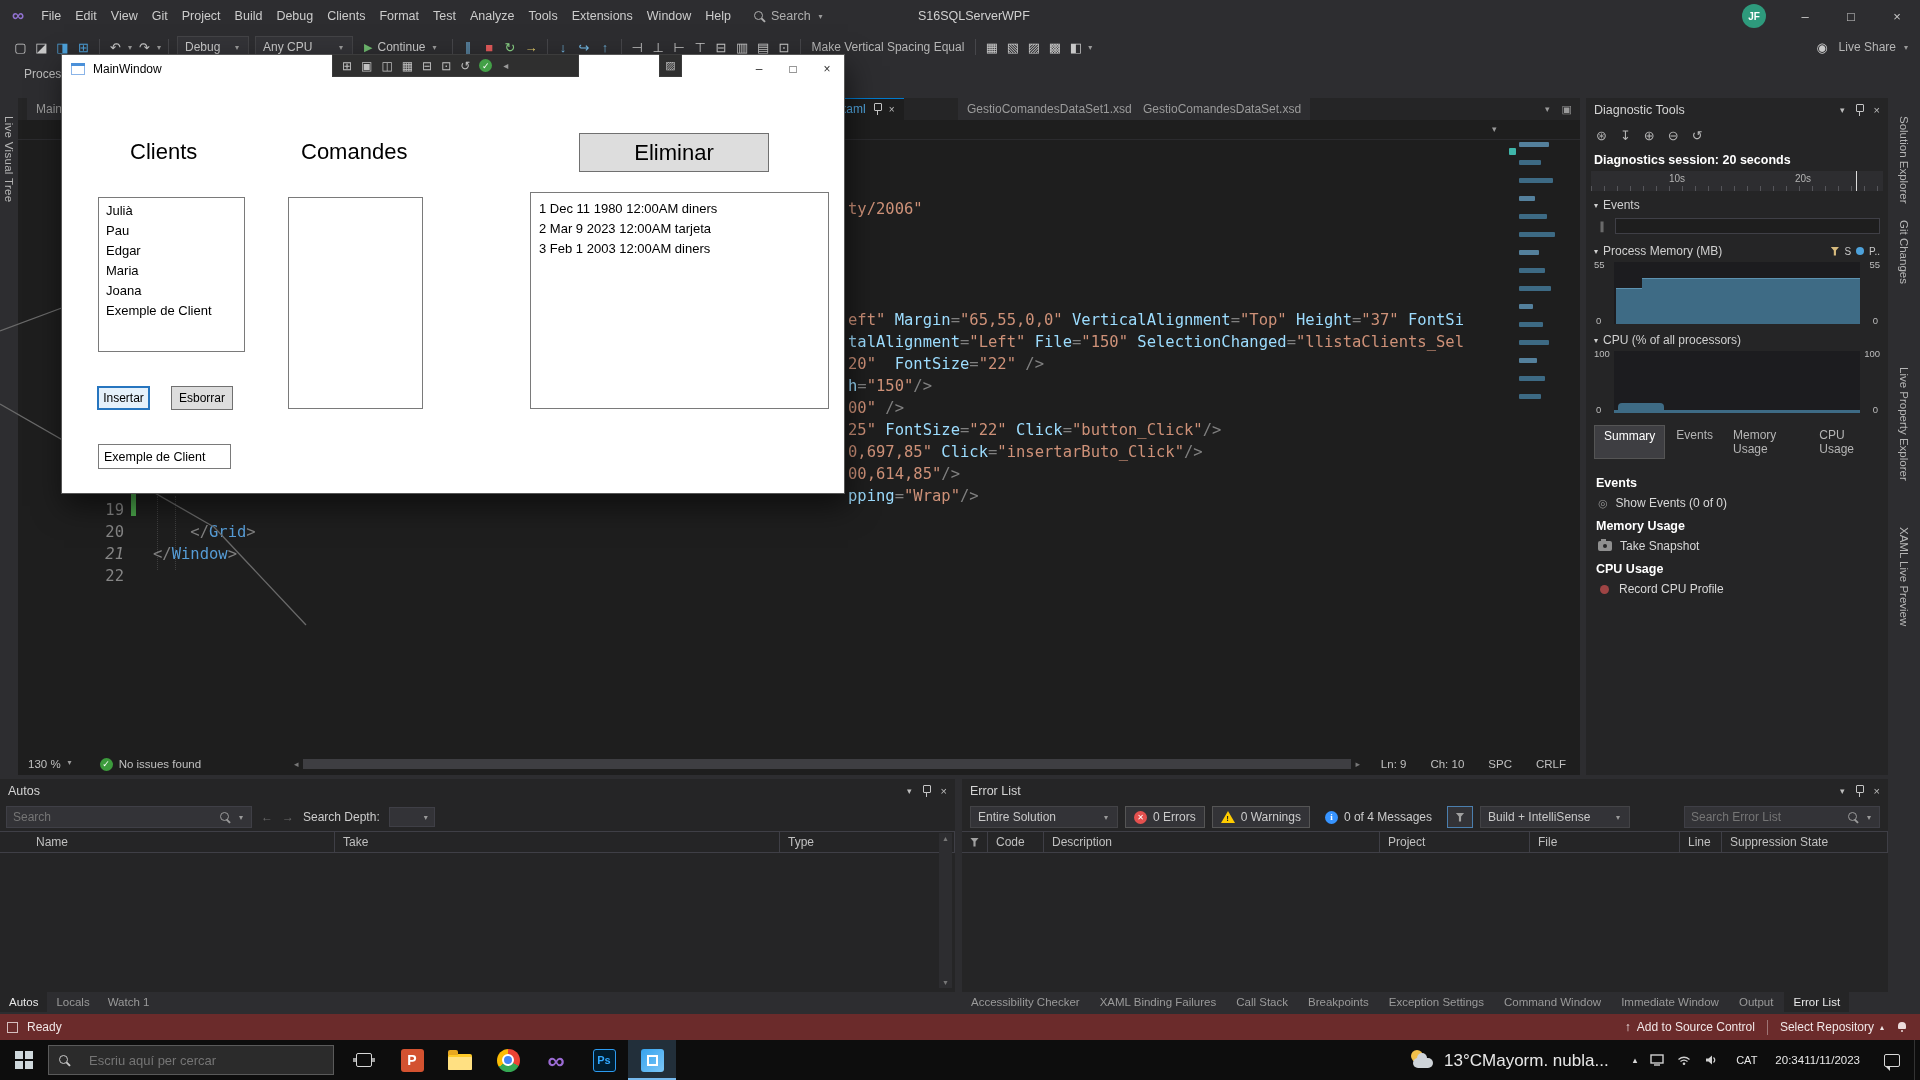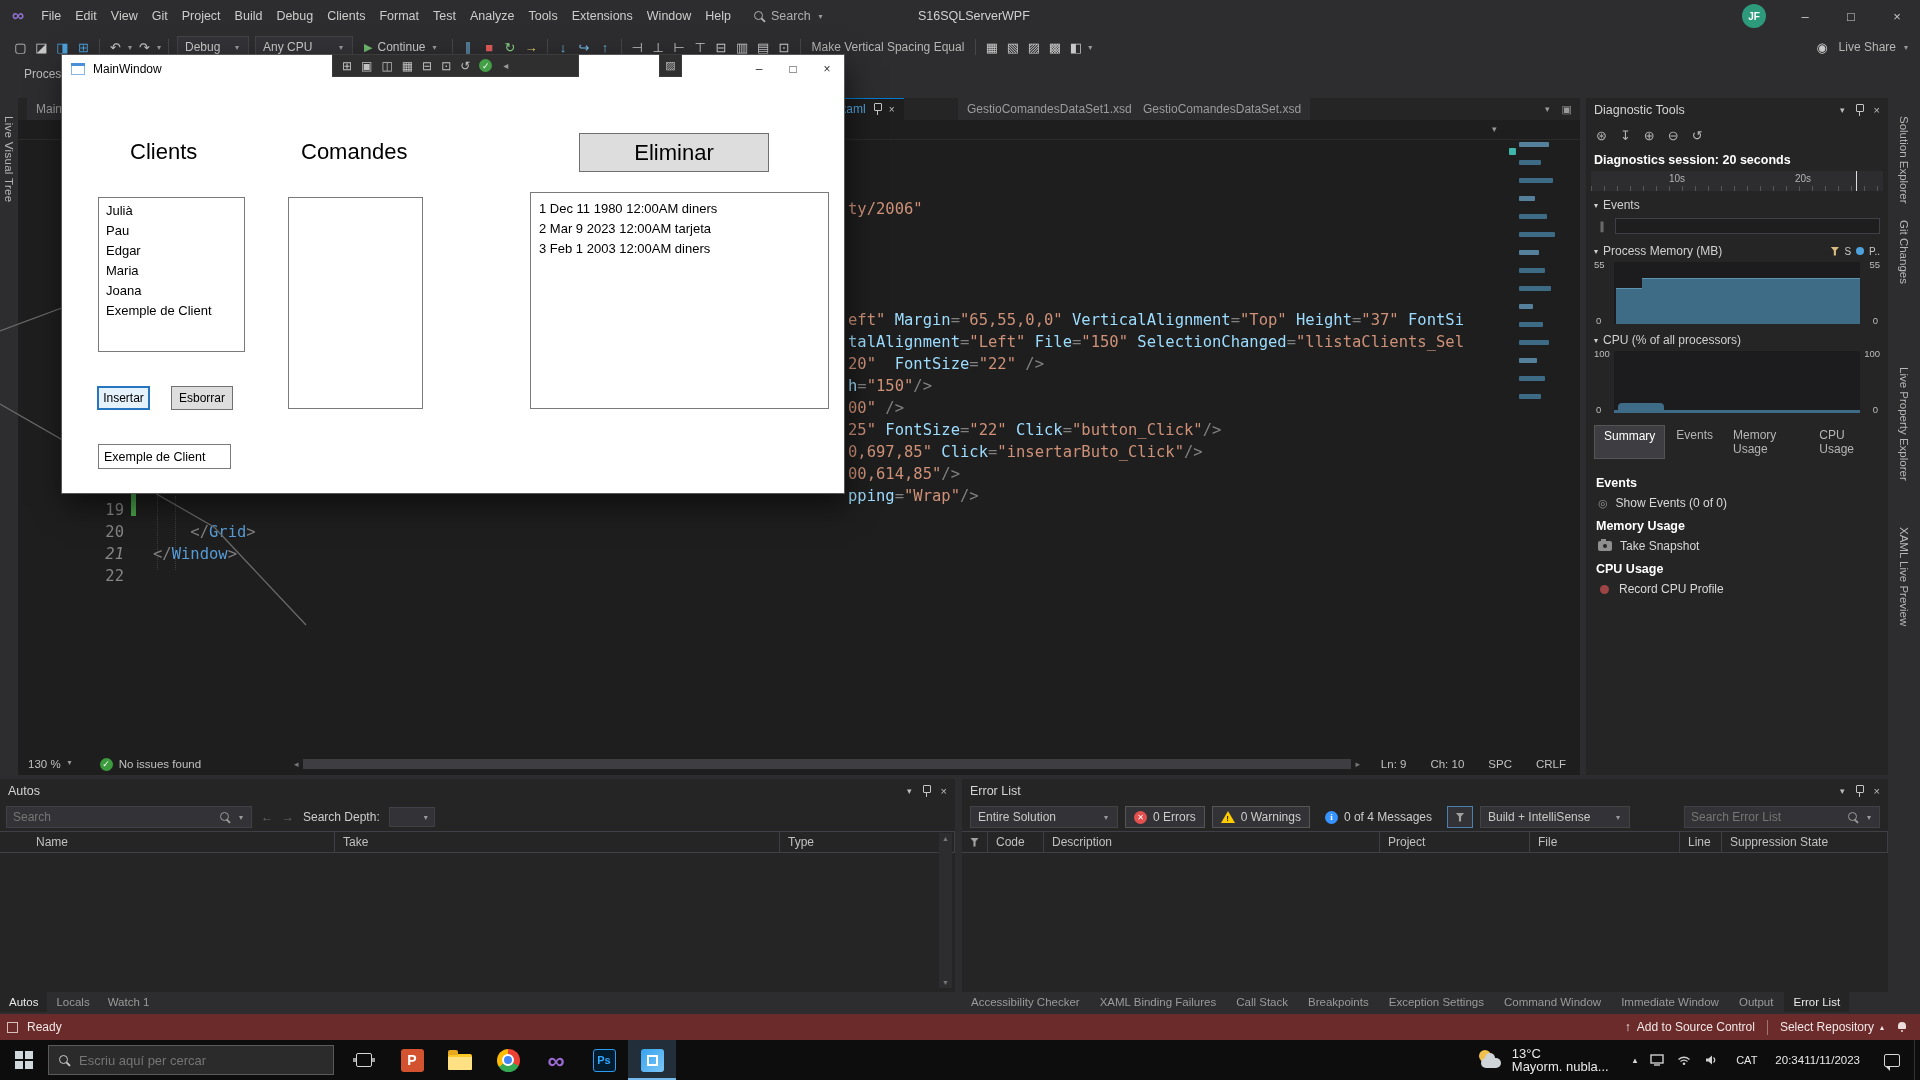--- a/index.html
+++ b/index.html
@@ -160,21 +160,21 @@
   .sb-div{width:1px;height:15px;background:rgba(255,255,255,.35)}
   .bell{position:relative;width:12px;height:12px}
   .bell::before{content:"";position:absolute;left:2px;top:1px;width:8px;height:7px;background:#ecdcdc;border-radius:4px 4px 1px 1px}
   .bell::after{content:"";position:absolute;left:5px;top:9px;width:2px;height:2px;background:#ecdcdc;border-radius:50%}
 
   
   #taskbar{position:absolute;left:0;top:1040px;width:1920px;height:40px;background:#0d0d0d;display:flex;align-items:center}
   .tb-start{width:48px;height:40px;display:flex;align-items:center;justify-content:center}
   .win-logo{display:grid;grid-template-columns:8px 8px;grid-template-rows:8px 8px;gap:2px}
   .win-logo i{background:#cfd8dc}
-  #tb-search{width:286px;height:30px;background:#2b2b2b;border:1px solid #5a5a5a;display:flex;align-items:center;gap:9px;padding:0 10px;margin-right:6px}
+  #tb-search{width:286px;height:30px;background:#2b2b2b;border:1px solid #5a5a5a;display:flex;align-items:center;gap:19px;padding:0 10px;margin-right:6px}
   #tb-search input{flex:1;background:transparent;border:0;outline:0;color:#c8c8c8;font-size:13px;font-family:inherit;min-width:0}
   #tb-apps{display:flex;height:100%}
   .tb-app{width:48px;height:40px;display:flex;align-items:center;justify-content:center;position:relative}
   .tb-app.active{background:rgba(110,170,220,.22);box-shadow:inset 0 -2px 0 #76b9ed}
   .ic-taskview{width:16px;height:14px;border:1.5px solid #d8d8d8;border-radius:2px;box-shadow:-8px 0 0 -5px #9a9a9a,8px 0 0 -5px #9a9a9a}
   .ic-ppt{width:23px;height:23px;background:#d35230;border-radius:3px;color:#fff;font-weight:bold;font-size:14px;display:flex;align-items:center;justify-content:center}
   .ic-folder{display:block;position:relative;width:24px;height:16px;background:#ffca28;border-radius:2px;margin-top:4px}
   .ic-folder::before{content:"";position:absolute;top:-4px;left:0;width:10px;height:5px;background:#e8a820;border-radius:2px 2px 0 0}
   .ic-folder::after{content:"";position:absolute;inset:3px 0 0 0;background:#ffe082;border-radius:1px}
   .ic-chrome{position:relative;width:23px;height:23px;border-radius:50%;background:conic-gradient(#ea4335 0 33%,#34a853 33% 66%,#fbbc05 66% 100%)}
@@ -182,21 +182,21 @@
   .ic-vs{color:#9b6bd3;font-size:24px;font-weight:bold;line-height:23px}
   .ic-ps{width:23px;height:23px;background:#001d30;border:1px solid #2d9bf0;border-radius:3px;color:#31a8ff;font-size:11px;font-weight:bold;display:flex;align-items:center;justify-content:center}
   .ic-app{width:23px;height:23px;border-radius:3px;background:linear-gradient(135deg,#35a3ee,#7cc6f7);position:relative}
   .ic-app::after{content:"";position:absolute;inset:6px;border:2px solid #fff}
   #tb-rightside{margin-left:auto;display:flex;align-items:center;height:100%}
   #tb-weather{display:flex;align-items:center;gap:9px;padding:0 14px;height:100%}
   .wx{position:relative;width:26px;height:20px}
   .wx .sun{position:absolute;left:2px;top:0;width:12px;height:12px;border-radius:50%;background:#f2c14b}
   .wx .cloud{position:absolute;left:4px;top:8px;width:20px;height:10px;border-radius:6px;background:#cfd4d9}
   .wx .cloud::before{content:"";position:absolute;left:4px;top:-5px;width:10px;height:10px;border-radius:50%;background:#cfd4d9}
-  .weather-txt{display:flex;flex-direction:column;line-height:13px;font-size:13px;color:#e8e8e8}
+  .weather-txt{display:flex;flex-direction:row;line-height:13px;font-size:17px;color:#e8e8e8}
   #tray{display:flex;align-items:center;gap:13px;padding:0 10px;color:#d8d8d8}
   .tray-chev{font-size:9px;color:#d8d8d8}
   #tb-lang{font-size:11px;color:#e8e8e8;padding:0 8px}
   #tb-clock{display:flex;flex-direction:row;align-items:center;line-height:13px;font-size:11.5px;color:#e8e8e8;padding:0 10px}
   #tb-action{padding:0 14px}
   .ac-ic{position:relative;width:16px;height:13px;border:1.4px solid #d8d8d8;border-radius:2px;display:block}
   .ac-ic::after{content:"";position:absolute;left:1px;bottom:-5px;border-left:4px solid transparent;border-top:4px solid #d8d8d8}
   #tb-edge{width:6px;height:100%;border-left:1px solid #333}
 
   

